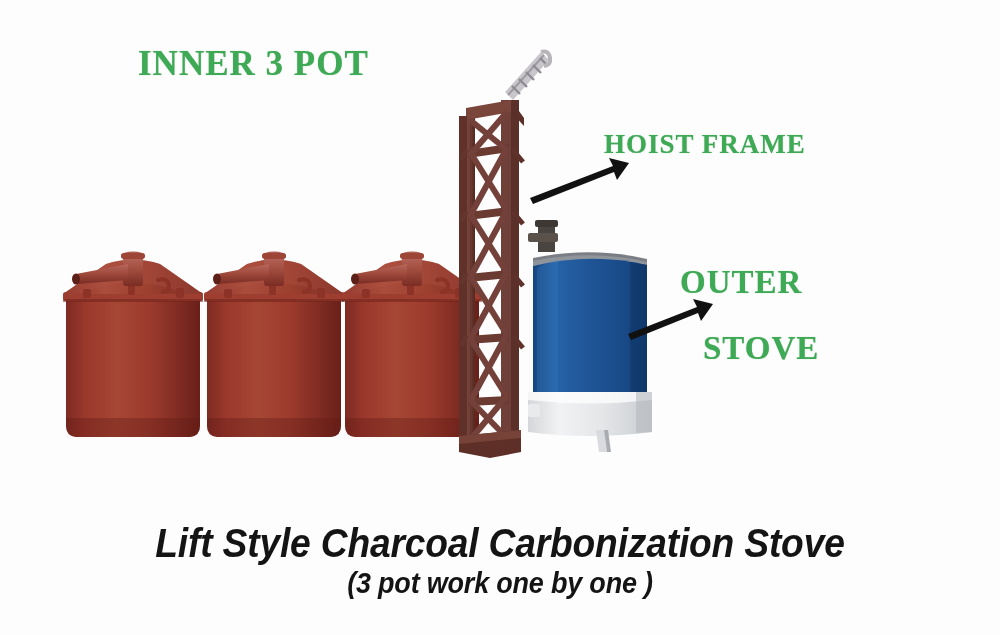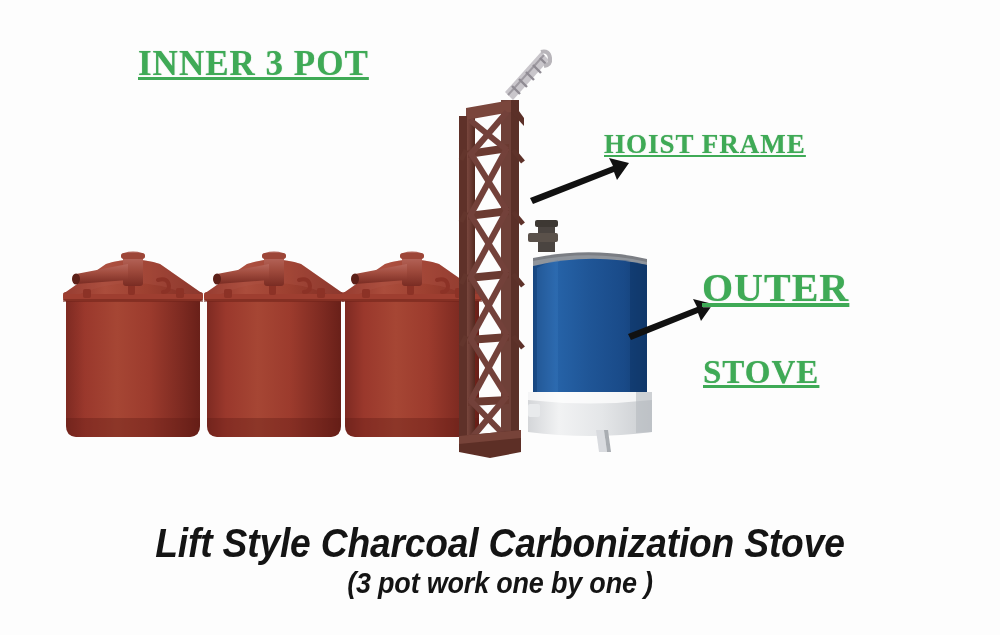--- a/index.html
+++ b/index.html
@@ -14,26 +14,25 @@
   svg.layer{position:absolute;left:0;top:0;width:1000px;height:635px;}
 
   .lbl{
     position:absolute;
     font-family:"Liberation Serif", serif;
     font-weight:700;
     color:#3faa56;
     letter-spacing:1px;
     white-space:nowrap;
     text-shadow:0 0 1px rgba(60,150,80,.55), 1px 1px 0 rgba(255,255,255,.25);
-    text-decoration:underline;
   }
   #lbl-inner{left:138px;top:44px;font-size:35px;}
   #lbl-hoist{left:604px;top:129px;font-size:27px;}
-  #lbl-outer{left:702px;top:264px;font-size:40px;}
-  #lbl-stove{left:703px;top:330px;font-size:33px;margin-top:24px;}
+  #lbl-outer{left:680px;top:264px;font-size:33px;}
+  #lbl-stove{left:703px;top:330px;font-size:33px;}
 
   .cap{
     position:absolute;
     text-align:center;
     color:#141414;
     font-weight:700;
     font-style:italic;
     font-family:"Liberation Sans", sans-serif;
     white-space:nowrap;
     transform-origin:center;

